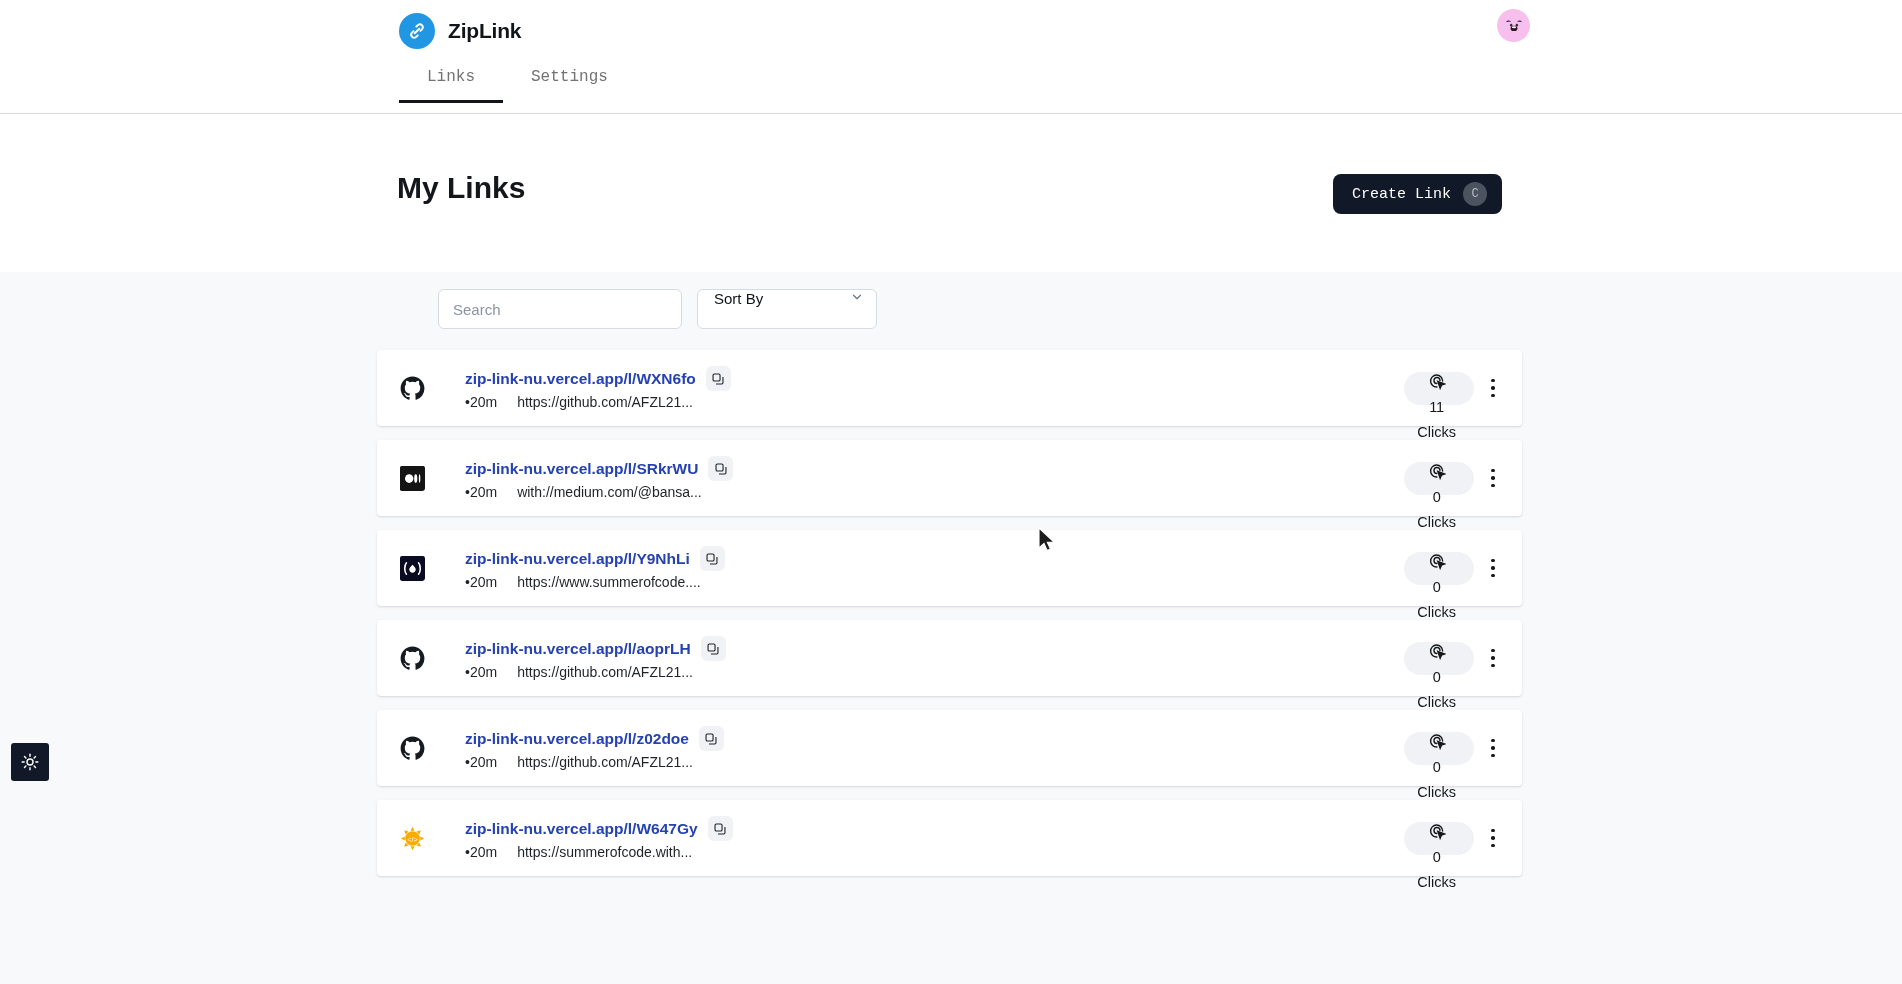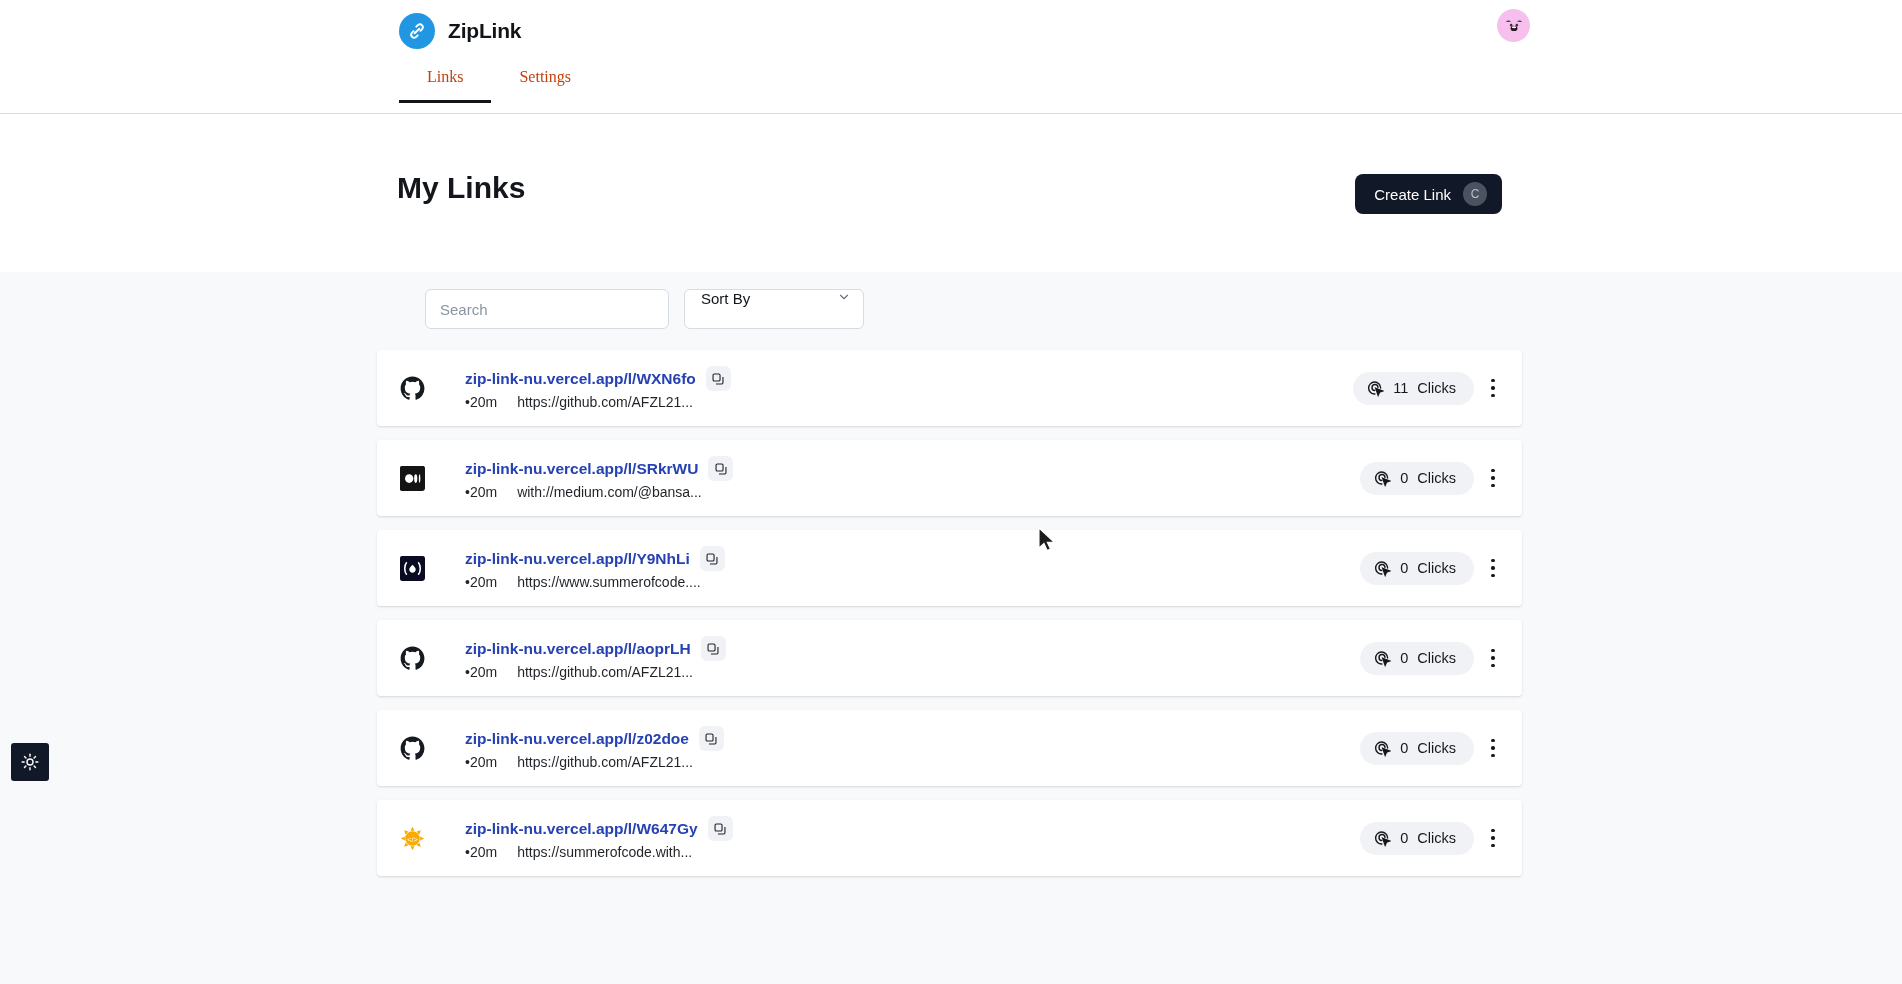--- a/index.html
+++ b/index.html
@@ -58,25 +58,25 @@
   }
   .tabs {
     position: absolute;
     left: 399px;
     top: 68px;
     display: flex;
     gap: 0px;
   }
   .tab {
     font-size: 16px;
-    color: #c2410c;
+    color: #737373;
     padding: 0 28px 14px 28px;
     cursor: pointer;
     background: none; border: none;
-    font-family: Liberation Serif, serif;
+    font-family: Liberation Mono, monospace;
     border-bottom: 3px solid transparent;
   }
   .tab.active { border-bottom-color: #111418; }
 
   
   .hero {
     position: relative;
     height: 158px;
     background: #ffffff;
   }
@@ -90,21 +90,21 @@
   }
   .create-btn {
     position: absolute;
     right: 400px;
     top: 60px;
     height: 40px;
     background: #111827;
     color: #ffffff;
     border: none;
     border-radius: 8px;
-    font-family: Liberation Sans, sans-serif;
+    font-family: Liberation Mono, monospace;
     font-size: 15px;
     padding: 0 15px 0 19px;
     display: flex; align-items: center; gap: 12px;
     cursor: pointer;
   }
   .kbd {
     width: 24px; height: 24px;
     border-radius: 50%;
     background: #4b5260;
     color: #b9bec7;
@@ -113,21 +113,21 @@
   }
 
   
   .body-area {
     position: relative;
     height: 712px;
     background: #f8f9fb;
   }
   .controls {
     position: absolute;
-    left: 397px;
+    left: 410px;
     top: 17px;
     display: flex;
     gap: 15px;
     padding-left: 28px;
   }
   .search-input {
     width: 244px; height: 40px;
     border: 1px solid #d7dbe2;
     border-radius: 6px;
     background: #ffffff;
@@ -213,20 +213,21 @@
   .card-right {
     display: flex; align-items: center; gap: 8px;
     flex: none;
   }
   .clicks-pill {
     height: 33px;
     background: #f1f2f5;
     border-radius: 17px;
     display: flex; align-items: center; gap: 9px;
     padding: 0 18px 0 13px;
+    flex-direction: column;
   }
   .clicks-count { font-size: 14.5px; color: #15181d; }
   .clicks-word { font-size: 14.5px; color: #15181d; }
   .kebab {
     width: 22px; height: 33px;
     display: flex; flex-direction: column;
     align-items: center; justify-content: center;
     gap: 4px;
     background: none; border: none; cursor: pointer;
   }

